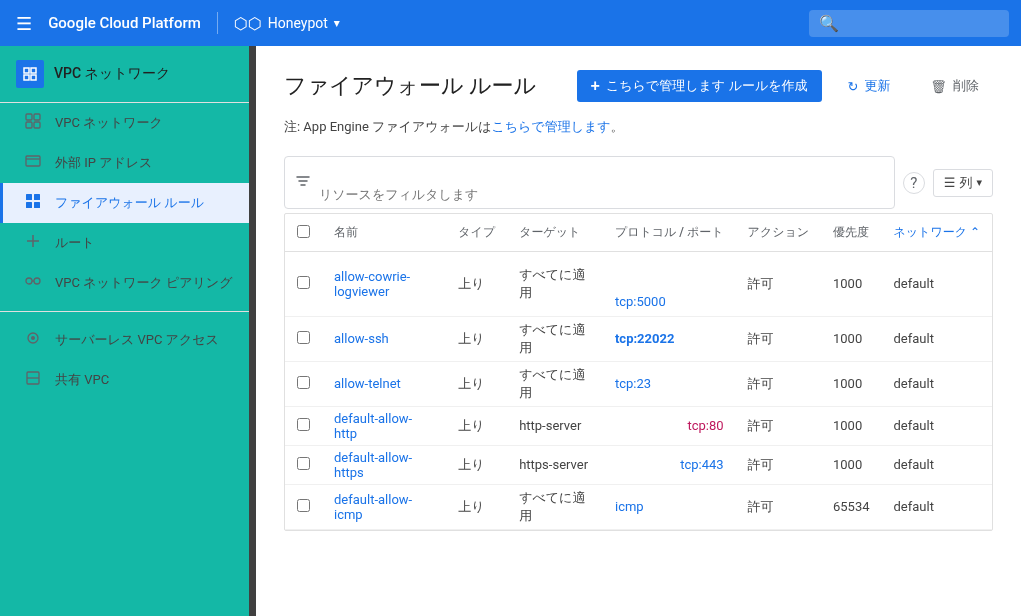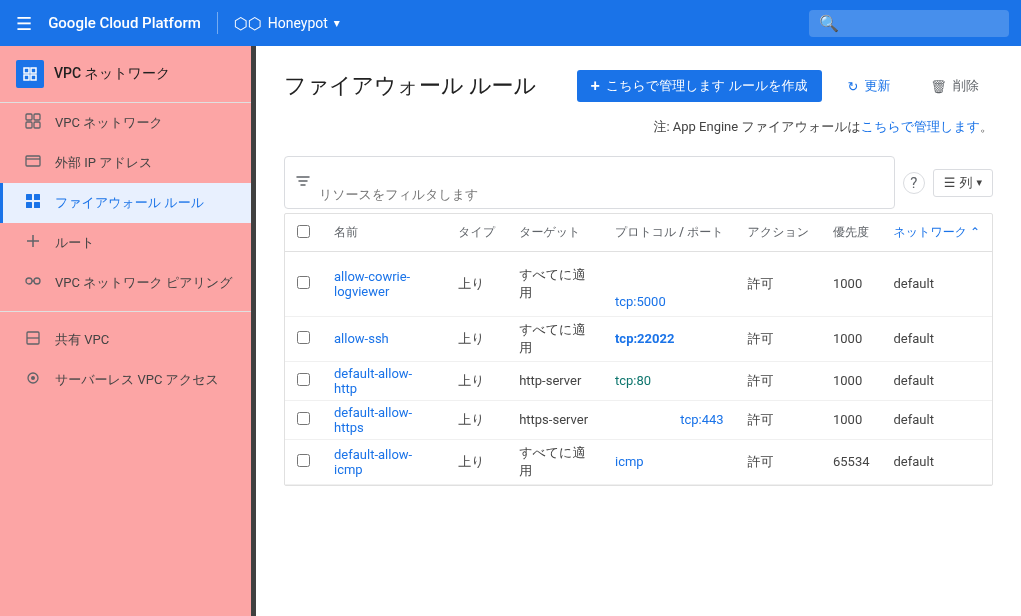--- a/index.html
+++ b/index.html
@@ -23,22 +23,22 @@
     .header-project { display: flex; align-items: center; gap: 6px; color: white; font-size: 14px; cursor: pointer; }
     .header-search { margin-left: auto; background: rgba(255,255,255,0.2); border-radius: 4px; display: flex; align-items: center; padding: 4px 10px; gap: 8px; min-width: 200px; cursor: pointer; }
 
     
     .sidebar {
       position: fixed;
       top: 46px;
       left: 0;
       width: 256px;
       bottom: 0;
-      background: #fca5a5;
-      border-right: 5px solid #404040;
+      background: #14b8a6;
+      border-right: 7px solid #404040;
       overflow-y: auto;
     }
     .sidebar-section-header {
       display: flex;
       align-items: center;
       gap: 10px;
       padding: 14px 16px;
       font-size: 14px;
       font-weight: 500;
       color: #212121;
@@ -113,21 +113,21 @@
 
     
     .description {
       font-size: 13px;
       color: #444;
       line-height: 1.5;
       margin-bottom: 8px;
       max-width: 440px;
     }
     .description a { color: #1a73e8; text-decoration: none; }
-    .note { font-size: 13px; color: #444; margin-bottom: 20px; text-align: right; }
+    .note { font-size: 13px; color: #444; margin-bottom: 20px; }
     .note a { color: #1a73e8; text-decoration: none; }
 
     
     .filter-bar {
       display: flex;
       align-items: center;
       border: 1px solid #dadce0;
       border-radius: 4px;
       padding: 6px 10px;
       margin-bottom: 0;
@@ -272,35 +272,35 @@
         </svg>
     </span>
     <span>VPC ネットワーク ピアリング</span>
   </div>
 
   <div class="sidebar-separator"></div>
 
   <div class="sidebar-item">
     <span class="sidebar-item-icon">
       <svg width="16" height="16" viewBox="0 0 16 16" fill="none">
+          <circle cx="8" cy="8" r="5" stroke="#5f6368" stroke-width="1.3"></circle>
+          <circle cx="8" cy="8" r="2" fill="#5f6368"></circle>
+        </svg>
+    </span>
+    <span>サーバーレス VPC アクセス</span>
+  </div>
+
+  <div class="sidebar-item">
+    <span class="sidebar-item-icon">
+      <svg width="16" height="16" viewBox="0 0 16 16" fill="none">
           <rect x="2" y="2" width="12" height="12" rx="1" stroke="#5f6368" stroke-width="1.3"></rect>
           <line x1="2" y1="8" x2="14" y2="8" stroke="#5f6368" stroke-width="1.3"></line>
         </svg>
     </span>
     <span>共有 VPC</span>
-  </div>
-
-  <div class="sidebar-item">
-    <span class="sidebar-item-icon">
-      <svg width="16" height="16" viewBox="0 0 16 16" fill="none">
-          <circle cx="8" cy="8" r="5" stroke="#5f6368" stroke-width="1.3"></circle>
-          <circle cx="8" cy="8" r="2" fill="#5f6368"></circle>
-        </svg>
-    </span>
-    <span>サーバーレス VPC アクセス</span>
   </div>
 </div>
 
 <div class="main">
   <div class="page-header">
     <h1 class="page-title">ファイアウォール ルール</h1>
     <div class="action-buttons">
       <button class="btn-create">
         <span style="font-size:16px;font-weight:bold;">+</span>
         <span>こちらで管理します ルールを作成</span>
@@ -373,25 +373,37 @@
     <td>すべてに適用</td>
     <td class="multi-line">
               <span style="display:block;color:#1a73e8;font-weight:bold;">tcp:22022</span>
             </td>
     <td>許可</td>
     <td>1000</td>
     <td>default</td>
   </tr>
           <tr>
     <td class="checkbox-col"><input type="checkbox" style=""></td>
+    <td><a class="td-link">allow-telnet</a></td>
+    <td>上り</td>
+    <td>すべてに適用</td>
+    <td class="multi-line">
+              <span style="display:block;color:#1a73e8;">tcp:23</span>
+            </td>
+    <td>許可</td>
+    <td>1000</td>
+    <td>default</td>
+  </tr>
+          <tr>
+    <td class="checkbox-col"><input type="checkbox" style=""></td>
     <td><a class="td-link">default-allow-http</a></td>
     <td>上り</td>
     <td>http-server</td>
     <td class="multi-line">
-              <span style="display:block;color:#0f766e;">tcp:80</span>
+              <span style="display:block;color:#be185d;text-align:right;">tcp:80</span>
             </td>
     <td>許可</td>
     <td>1000</td>
     <td>default</td>
   </tr>
           <tr>
     <td class="checkbox-col"><input type="checkbox" style=""></td>
     <td><a class="td-link">default-allow-https</a></td>
     <td>上り</td>
     <td>https-server</td>

